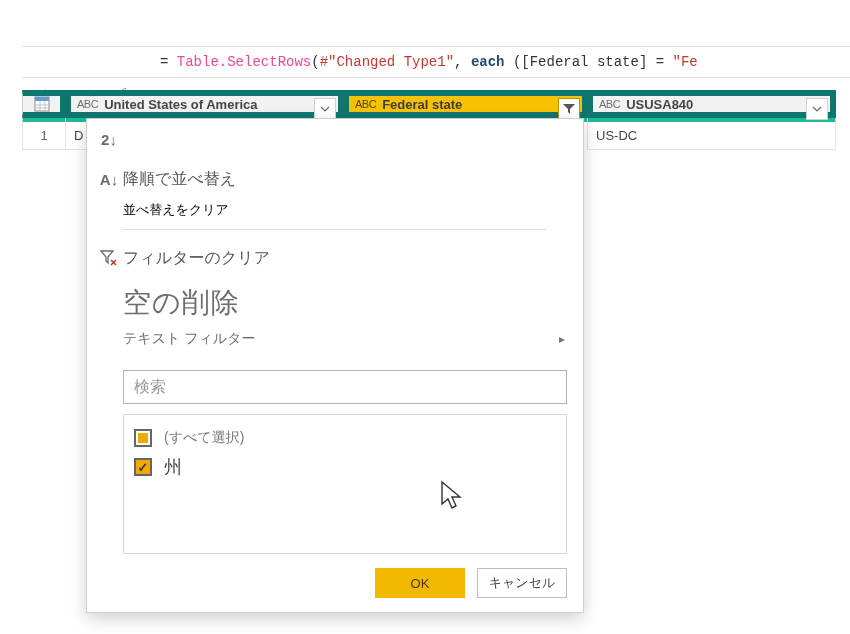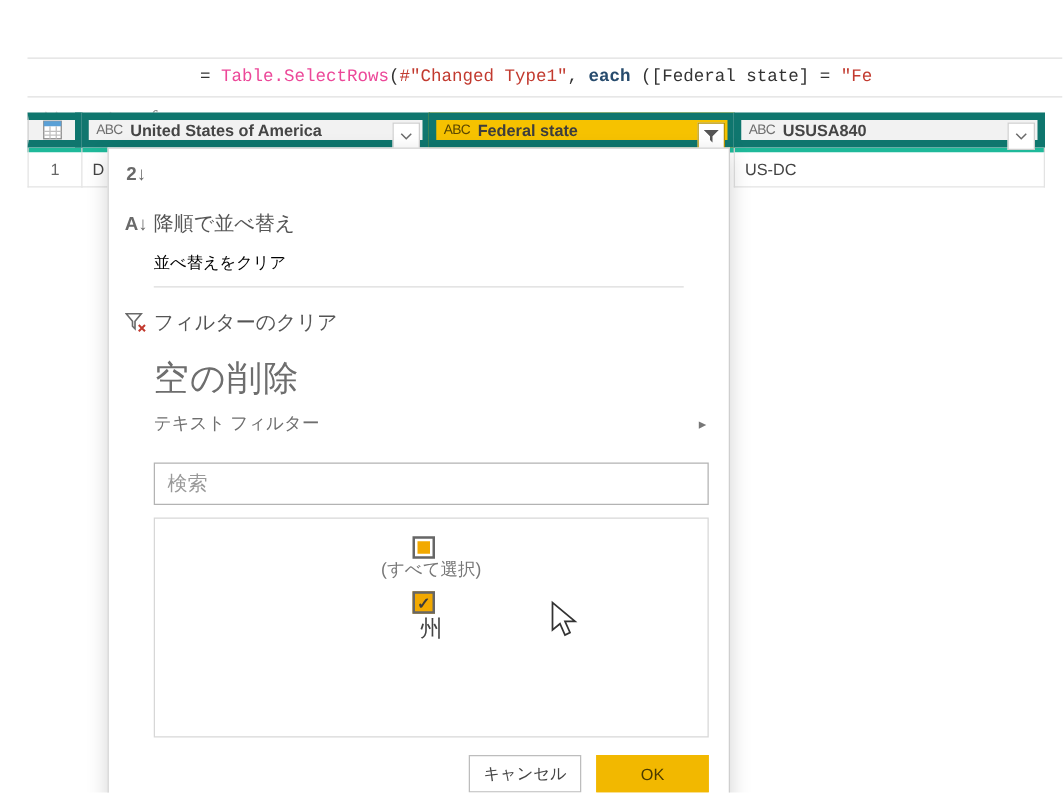--- a/index.html
+++ b/index.html
@@ -215,21 +215,20 @@
   }
   .filter-list {
     margin: 0 16px 0 36px;
     border: 1px solid #d7d7d7;
     padding: 10px 10px 70px 10px;
   }
   .fl-row {
     display: flex;
     align-items: center;
     padding: 4px 0;
-    flex-direction: column;
   }
   .fl-row .chk {
     width: 18px;
     height: 18px;
     border: 2px solid #666;
     margin-right: 12px;
     display: flex;
     align-items: center;
     justify-content: center;
   }
@@ -397,22 +396,22 @@
       <span class="chk indeterminate"></span>
       <span class="lbl">(すべて選択)</span>
     </div>
     <div class="fl-row">
       <span class="chk checked"></span>
       <span class="lbl">州</span>
     </div>
   </div>
 
   <div class="btn-row">
+    <div class="btn primary">OK</div>
     <div class="btn">キャンセル</div>
-    <div class="btn primary">OK</div>
   </div>
 </div>
 
 <div class="cursor">
   <svg width="24" height="32" viewBox="0 0 24 32">
     <path d="M2 2 L2 24 L8 19 L12 28 L16 26 L12 17 L20 17 Z" fill="#fff" stroke="#333" stroke-width="1.4"></path>
   </svg>
 </div>
 
 </body></html>

